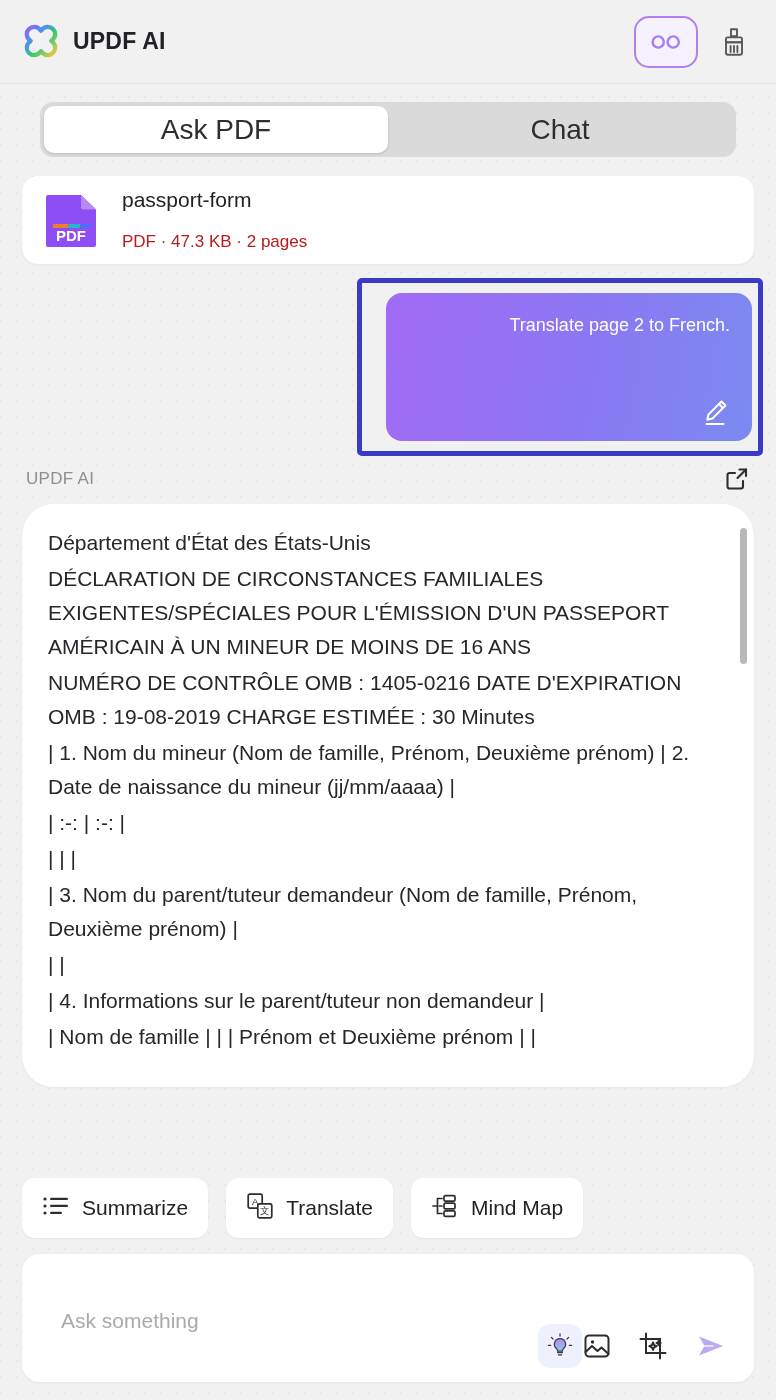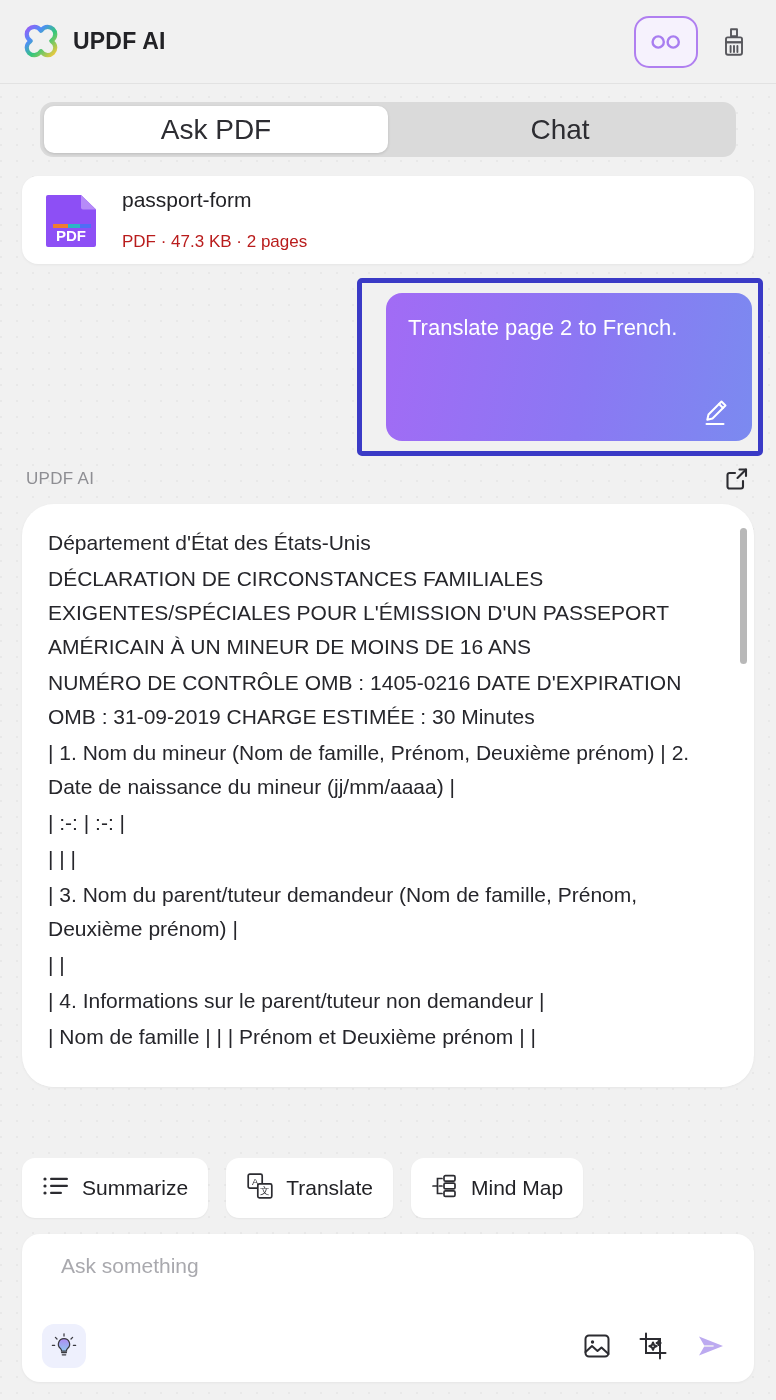--- a/index.html
+++ b/index.html
@@ -133,24 +133,24 @@
   .user-bubble {
     background: linear-gradient(100deg, #a26bf5 0%, #8b78f3 55%, #7b8af0 100%);
     border-radius: 16px;
     padding: 20px 22px 14px 22px;
     color: #ffffff;
     min-height: 148px;
     display: flex;
     flex-direction: column;
   }
   .user-text {
-    font-size: 22px;
+    font-size: 18px;
     line-height: 1.35;
     color: #ffffff;
-    text-align: left;
+    text-align: right;
   }
   .bubble-actions {
     margin-top: auto;
     display: flex;
     justify-content: flex-end;
     padding-top: 14px;
   }
   .edit-btn { cursor: pointer; width: 30px; height: 30px; }
 
   
@@ -217,24 +217,24 @@
     cursor: pointer;
     box-shadow: 0 1px 2px rgba(0,0,0,0.05);
   }
   .qa-label { font-size: 21px; color: #222226; white-space: nowrap; }
 
   
   .composer-wrap { padding: 16px 22px 18px 22px; flex: 0 0 auto; }
   .composer {
     background: #ffffff;
     border-radius: 18px;
-    height: 148px;
+    height: 128px;
     padding: 18px 22px 14px 20px;
     display: flex;
-    flex-direction: column;
+    flex-direction: row;
     box-shadow: 0 1px 3px rgba(0,0,0,0.05);
   }
   .composer-input {
     border: 0;
     outline: none;
     font-size: 21px;
     color: #262629;
     font-family: inherit;
     background: transparent;
     padding: 2px 0 0 19px;
@@ -365,21 +365,21 @@
             <path d="M19 15v5.5a2 2 0 0 1-2 2H5.5a2 2 0 0 1-2-2V9a2 2 0 0 1 2-2H11"></path>
           </g>
         </svg>
       </span>
     </div>
 
     <div class="answer-card">
       <div class="answer-body">
         <p>Département d'État des États-Unis</p>
         <p>DÉCLARATION DE CIRCONSTANCES FAMILIALES EXIGENTES/SPÉCIALES POUR L'ÉMISSION D'UN PASSEPORT AMÉRICAIN À UN MINEUR DE MOINS DE 16 ANS</p>
-        <p>NUMÉRO DE CONTRÔLE OMB : 1405-0216 DATE D'EXPIRATION OMB : 31-09-2019 CHARGE ESTIMÉE : 30 Minutes</p>
+        <p>NUMÉRO DE CONTRÔLE OMB : 1405-0216 DATE D'EXPIRATION OMB : 19-08-2019 CHARGE ESTIMÉE : 30 Minutes</p>
         <p>| 1. Nom du mineur (Nom de famille, Prénom, Deuxième prénom) | 2. Date de naissance du mineur (jj/mm/aaaa) |</p>
         <p>| :-: | :-: |</p>
         <p>| | |</p>
         <p>| 3. Nom du parent/tuteur demandeur (Nom de famille, Prénom, Deuxième prénom) |</p>
         <p>| |</p>
         <p>| 4. Informations sur le parent/tuteur non demandeur |</p>
         <p>| Nom de famille | | | Prénom et Deuxième prénom | |</p>
       </div>
       <div class="scroll-thumb"></div>
       <div class="fade-bottom"></div>

